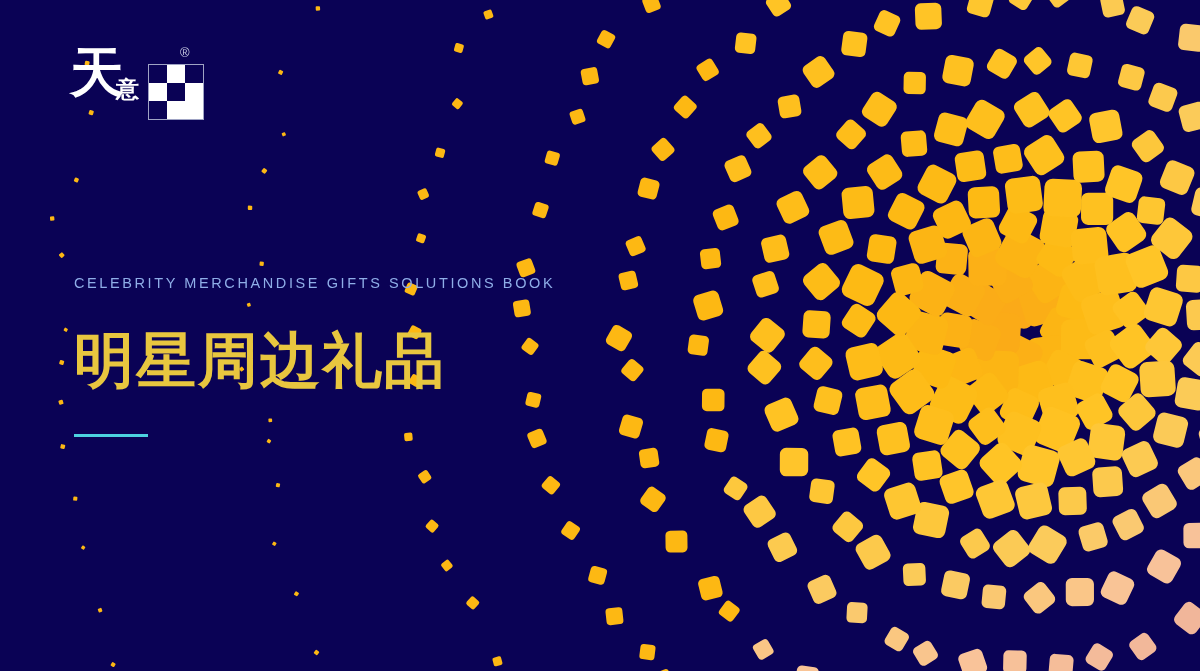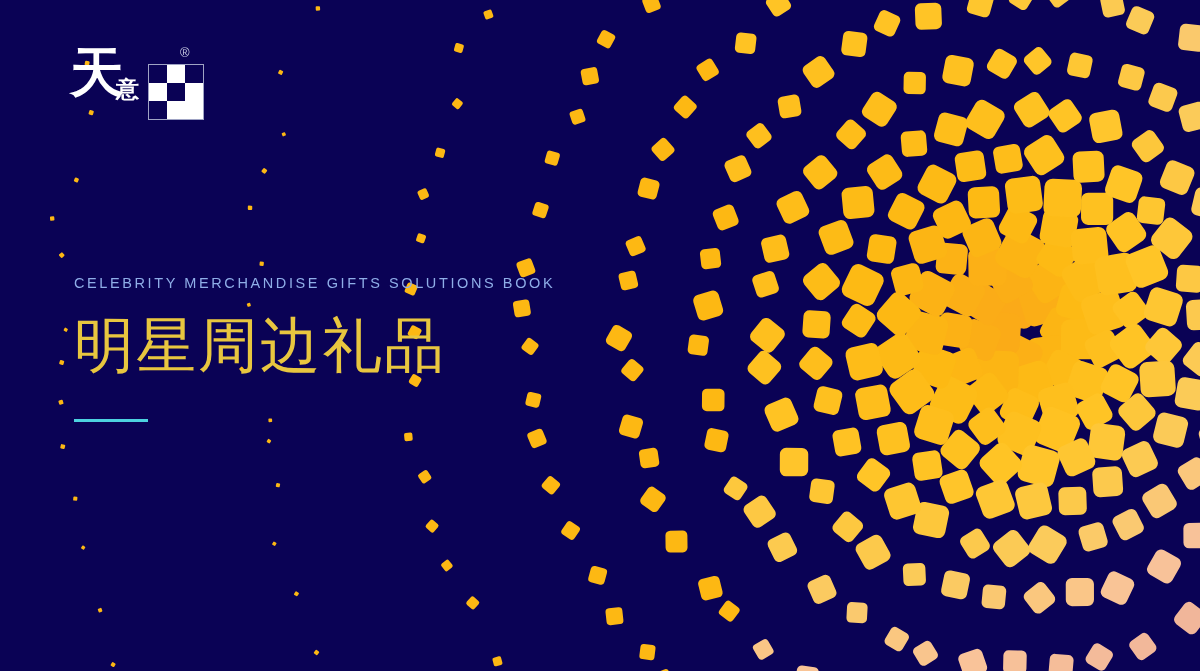--- a/index.html
+++ b/index.html
@@ -76,26 +76,26 @@
     z-index:5;
   }
   #tagline {
     font-family:"Liberation Sans", sans-serif;
     font-size:14.5px;
     font-weight:400;
     color:#8FAEE8;
     letter-spacing:2.6px;
     white-space:nowrap;
     line-height:1;
-    margin-bottom:21px;
+    margin-bottom:36px;
   }
   .headline {
     font-family:"Liberation Serif", serif;
     font-size:60px;
-    font-weight:400;
+    font-weight:700;
     line-height:1.16;
     letter-spacing:2px;
     white-space:nowrap;
   }
   #headline-1 { color:#E8C63F; }
   #headline-2 { color:#4DD2E0; }
   #rule {
     margin-top:38px;
     width:74px; height:3px;
     background:#4DD2E0;

